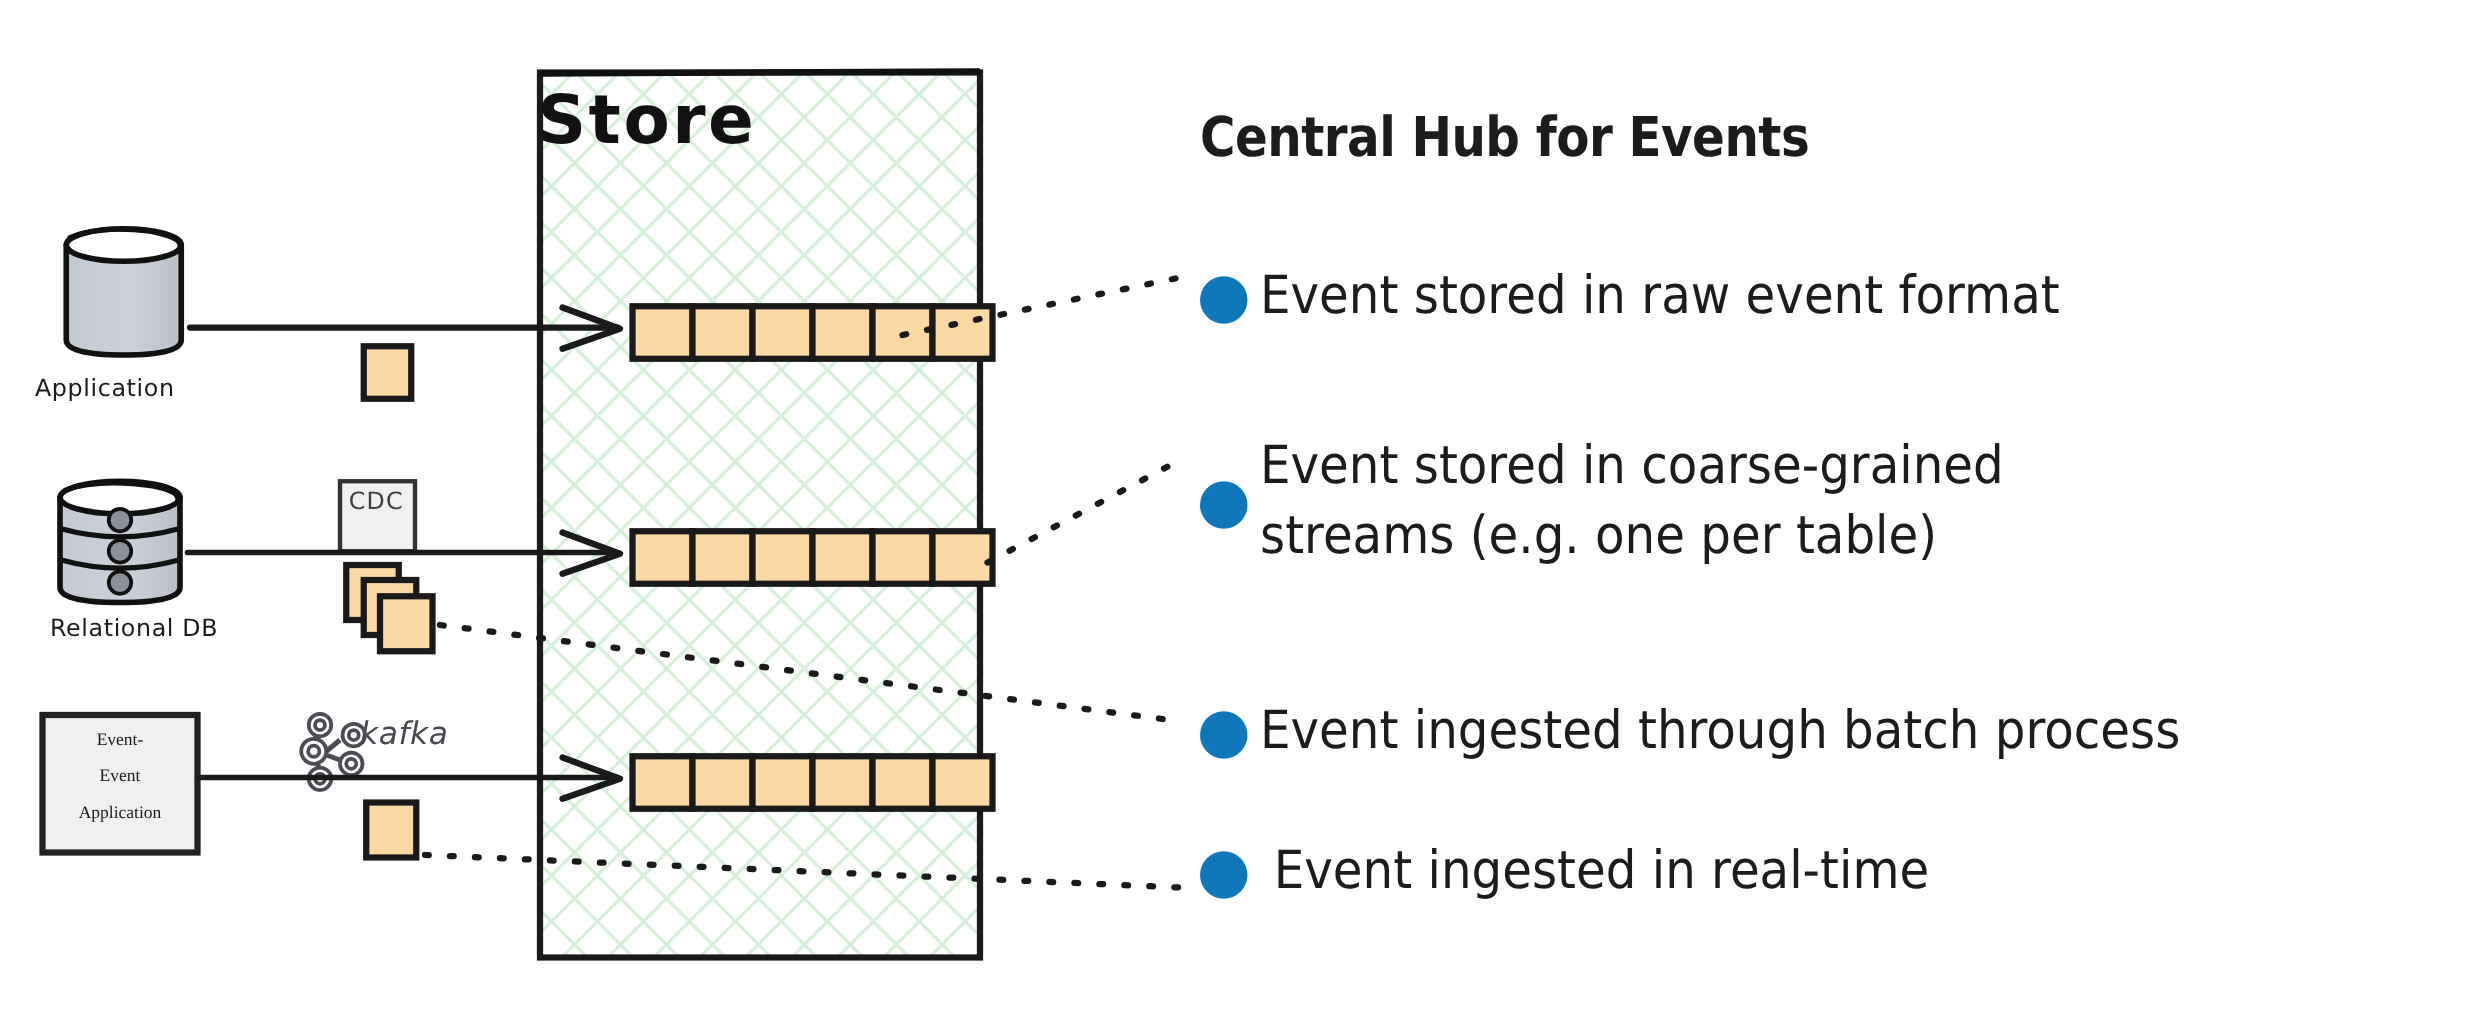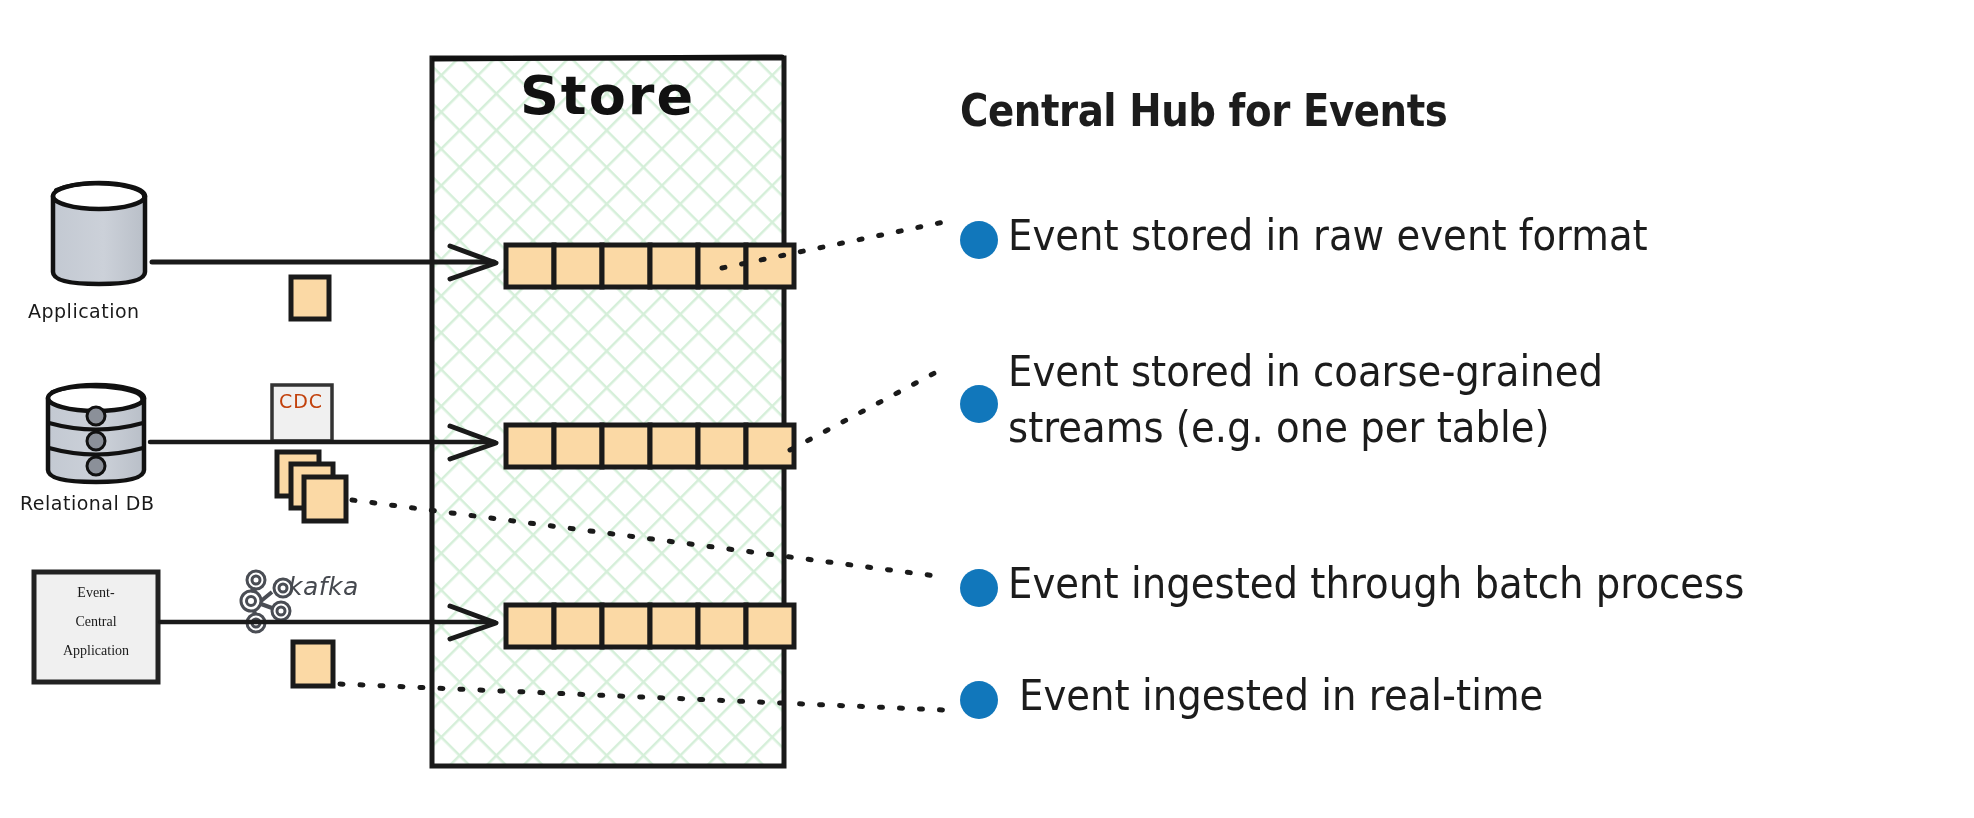--- a/index.html
+++ b/index.html
@@ -34,21 +34,20 @@
     letter-spacing: 0.5px;
     white-space: nowrap;
   }
 
   
   .store-title {
     position: absolute;
     left: 430px;
     top: 64px;
     width: 355px;
-    text-align: center;
     font-family: "DejaVu Sans", sans-serif;
     font-size: 54px;
     font-weight: 700;
     color: #111111;
     letter-spacing: 2px;
   }
 
   
   .kafka-word {
     position: absolute;
@@ -77,21 +76,21 @@
 
   
   .cdc-text {
     position: absolute;
     left: 272px;
     top: 390px;
     width: 58px;
     text-align: center;
     font-family: "DejaVu Sans", sans-serif;
     font-size: 19px;
-    color: #c2410c;
+    color: #404040;
     letter-spacing: 1px;
   }
 
   
   #right-panel {
     position: absolute;
     left: 960px;
     top: 60px;
     width: 1000px;
   }
@@ -258,27 +257,27 @@
       <path d="M352 500 L944 577"></path>
 
       <path d="M340 684 L944 710"></path>
     </g>
   </svg>
 
   <div class="store-title">Store</div>
 
   <div class="src-label" style="left:28px; top:300px;">Application</div>
 
-  <div class="src-label" style="left:20px; top:492px;">Relational DB</div>
+  <div class="src-label" style="left:40px; top:492px;">Relational DB</div>
 
   <div class="cdc-text">CDC</div>
 
   <div class="eda-text">
     <span>Event-</span>
-    <span>Central</span>
+    <span>Event</span>
     <span>Application</span>
   </div>
 
   <div class="kafka-word">kafka</div>
 
   <div id="right-panel">
 
     <div class="panel-title">Central Hub for Events</div>
 
     <div class="bullet-row" style="top:148px;">

